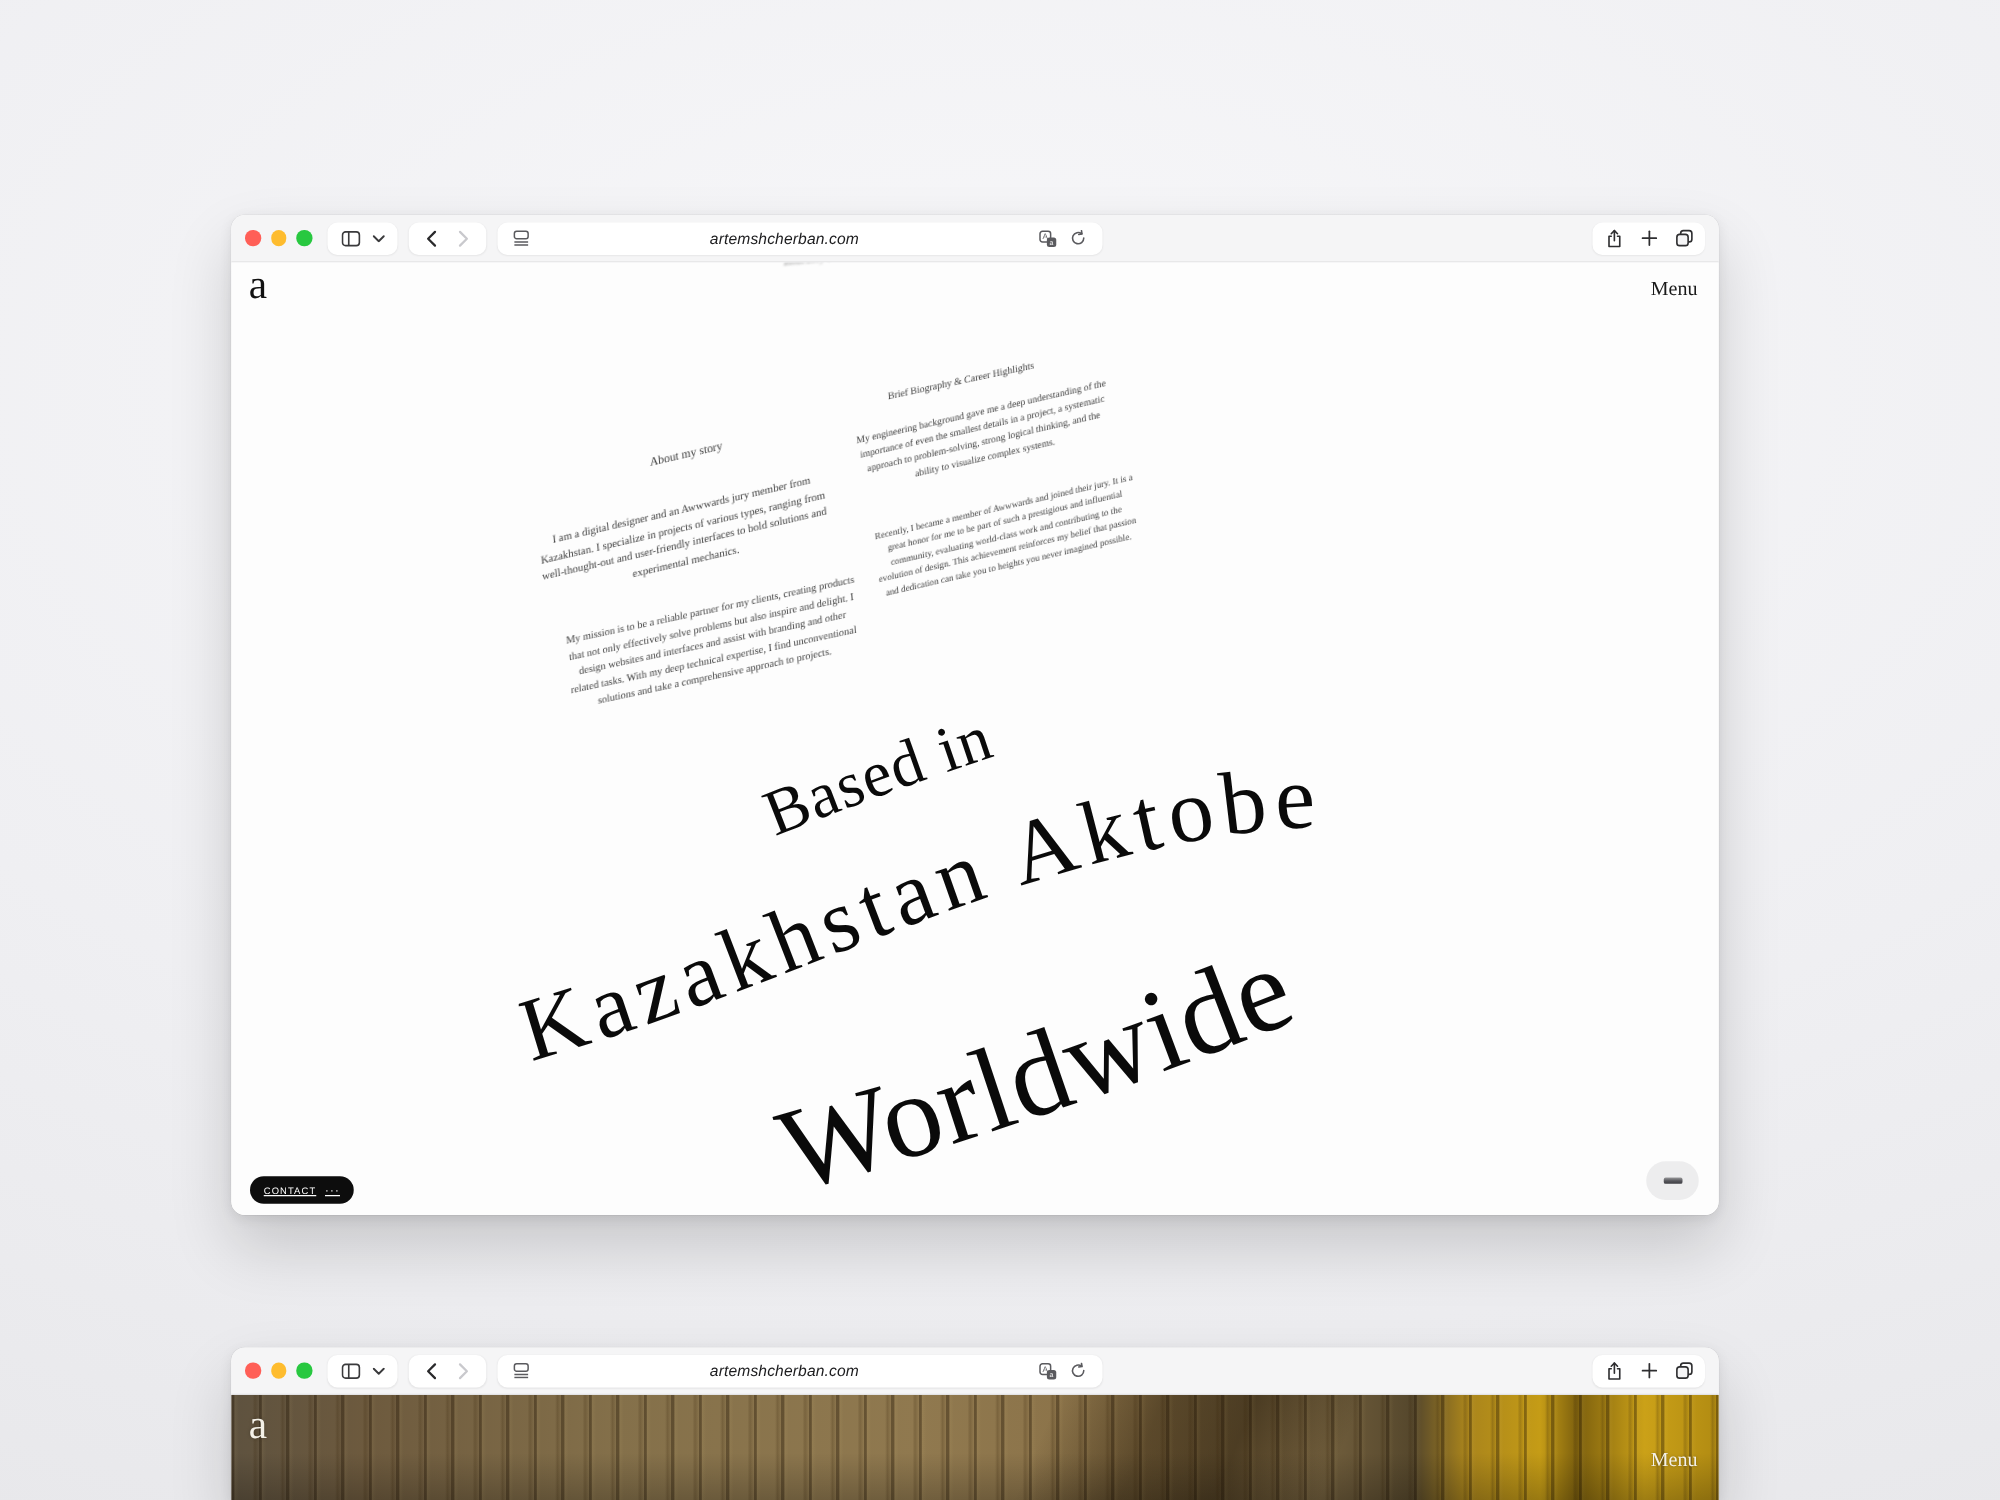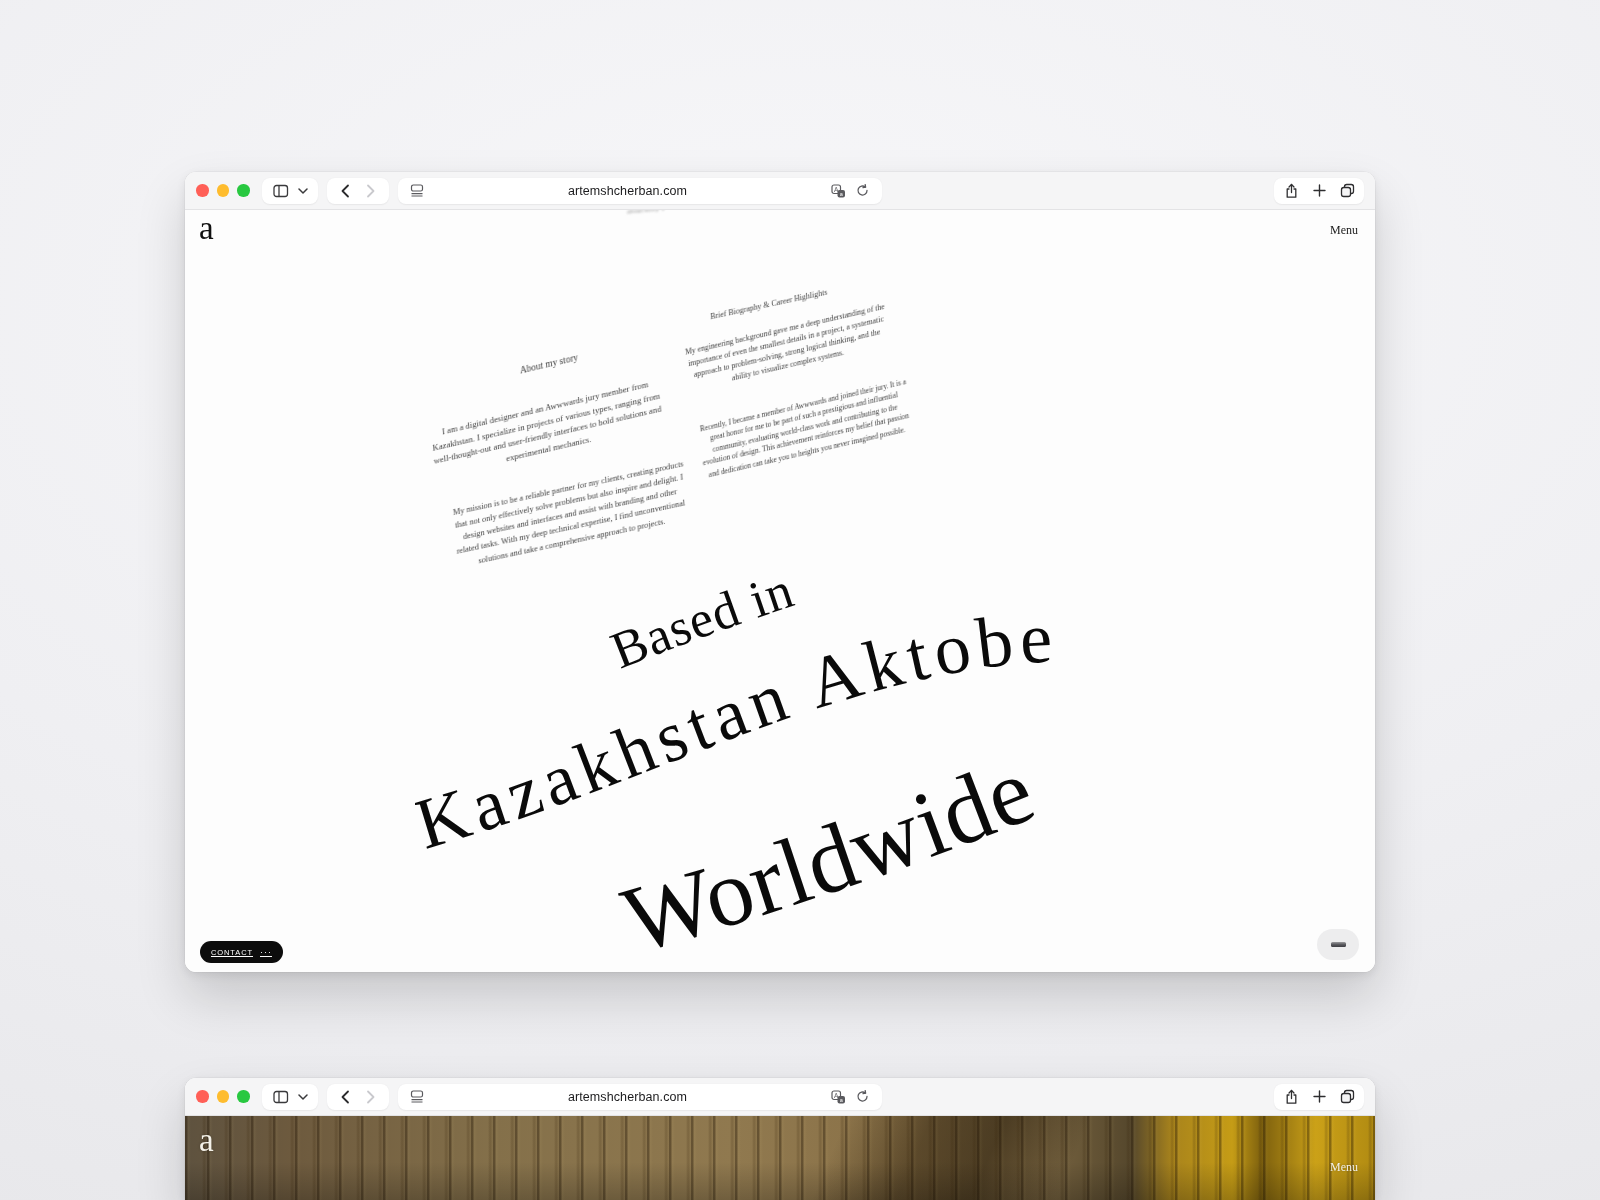--- a/index.html
+++ b/index.html
@@ -34,30 +34,30 @@
   .pill + .pill { margin-left:9px; }
   .icon-btn { width:26px; height:26px; display:flex; align-items:center; justify-content:center; cursor:default; }
   .icon-btn svg { display:block; }
 
   .url-pill {
     flex:0 0 484px; margin:0 auto; padding:0 10px;
     display:flex; align-items:center; gap:6px;
   }
   .url-text {
     flex:1; text-align:center; font-size:12.5px; color:#1c1c1e; letter-spacing:0.1px;
-    white-space:nowrap; overflow:hidden;
+    white-space:nowrap; overflow:hidden;font-style:italic;
   }
   .right-pill { width:90px; justify-content:space-between; padding:0 4px; }
 
   
   .content { position:relative; width:100%; height:calc(100% - 38px); background:#fdfdfd; overflow:hidden; }
   .serif { font-family:"Liberation Serif","DejaVu Serif",serif; }
 
   .site-logo { position:absolute; left:14px; top:2px; font-size:33px; color:#111; line-height:1; }
-  .menu-label { position:absolute; right:17px; top:13px; font-size:12px; color:#1a1a1a; }
+  .menu-label { position:absolute; right:17px; top:13px; font-size:16px; color:#1a1a1a; }
 
   .top-clip {
     position:absolute; left:442px; top:-4px; font-size:6.5px; color:#8a8a8a;
     transform:rotate(-5deg) skewX(-6deg); filter:blur(0.8px); letter-spacing:0.3px;
   }
 
   .tiltblock { position:absolute; color:#3f3f3f; filter:blur(0.3px); }
   .tilt-h { font-size:9.5px; white-space:nowrap; text-align:center; }
   .tilt-p { line-height:1.55; text-align:center; }
 

